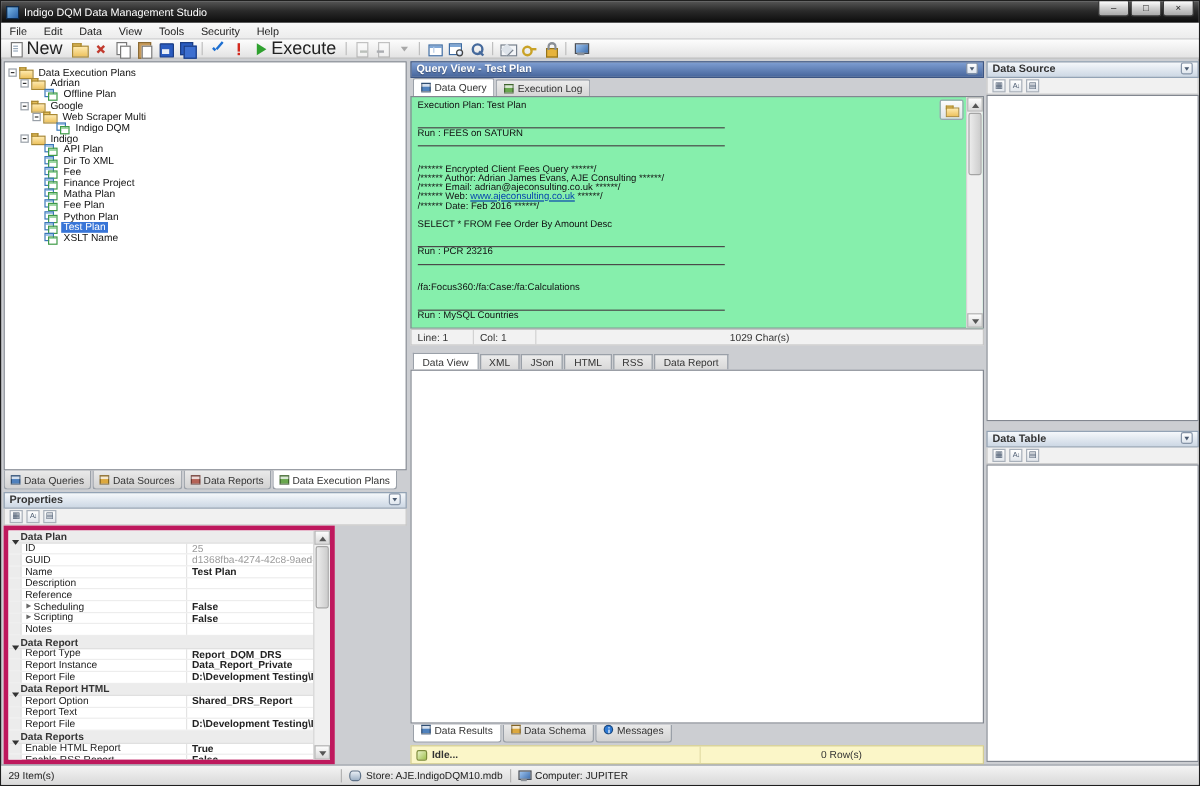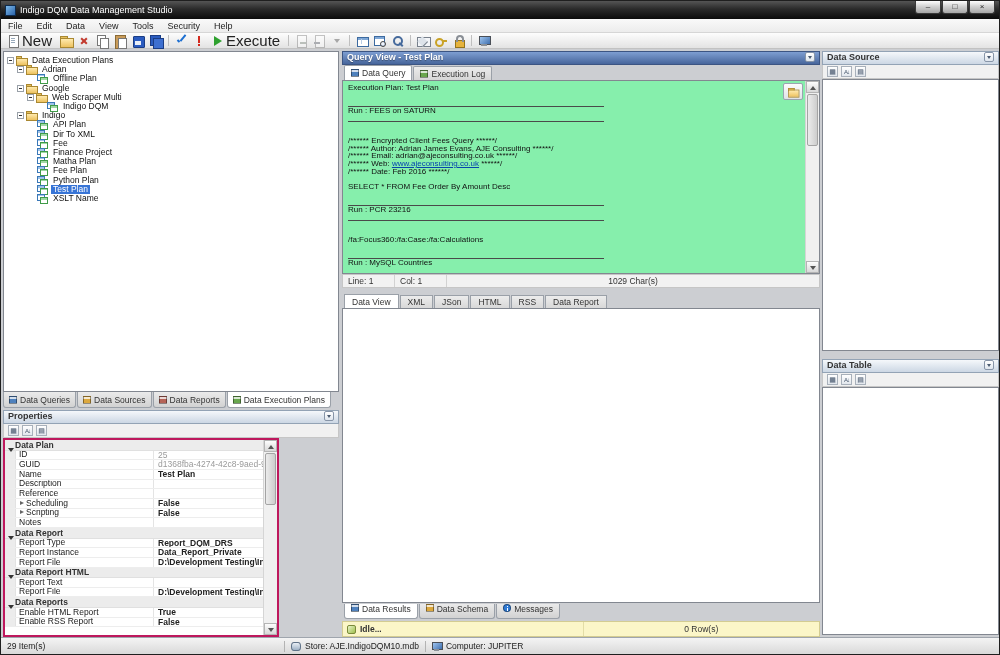--- a/index.html
+++ b/index.html
@@ -112,21 +112,21 @@
   .tic-messages::before{content:"";position:absolute;left:3px;top:1px;width:1px;height:1px;background:#fff}
   .tic-messages::after{content:"";position:absolute;left:3px;top:3px;width:1px;height:3px;background:#fff}
 
   
   .mini-toolbar{position:absolute;display:flex;align-items:center;gap:3px;background:#f1f1f1;border:1px solid #c6c6c6;border-top:none;padding:0 4px}
   #props-toolbar{left:2px;top:423px;width:336px;height:14px}
   .mt-ic{width:11px;height:11px;border:1px solid #a8b0ba;background:linear-gradient(#fff,#e2e7ed);position:relative;font-size:7px;line-height:10px;text-align:center;color:#44546a}
   .mt-categorized::before{content:"▦"}
   .mt-sort-az::before{content:"A↓";font-size:6px;letter-spacing:-1px}
   .mt-box::before{content:"▤"}
-  .prop-grid{position:absolute;left:2px;top:437px;width:276px;height:199px;background:#fff;border:2px solid #be185d;font-size:8.5px;overflow:hidden}
+  .prop-grid{position:absolute;left:2px;top:437px;width:276px;height:199px;background:#fff;border:4px solid #be185d;font-size:8.5px;overflow:hidden}
   .prop-rows{position:absolute;left:0;top:0;right:14px;bottom:0;overflow:hidden}
   .pcat{display:flex;align-items:center;height:10.5px;background:#ececec;font-weight:bold;color:#333;border-bottom:1px solid #e0e0e0;white-space:nowrap}
   .pcat .tri{width:10px;text-align:center;flex:none;position:relative}
   .pcat .tri::before{content:"";position:absolute;left:3px;top:3px;border-top:4px solid #333;border-left:3px solid transparent;border-right:3px solid transparent}
   .prow{display:flex;height:9.7px;border-bottom:1px solid #ededed;line-height:9.4px;white-space:nowrap}
   .prow .gut{width:11px;background:#ececec;flex:none;border-right:1px solid #e2e2e2}
   .prow .nm{width:138px;flex:none;padding-left:3px;border-right:1px solid #e4e4e4;color:#222;display:flex;align-items:center;overflow:hidden}
   .exp-tri{margin-right:2px;position:relative;width:5px;height:5px;flex:none}
   .exp-tri::before{content:"";position:absolute;left:1px;top:0;border-left:4px solid #666;border-top:2.5px solid transparent;border-bottom:2.5px solid transparent}
   .prow .val{flex:1;padding-left:4px;color:#222;overflow:hidden}
@@ -511,20 +511,27 @@
         <div class="prow">
           <span class="gut"></span>
           <span class="nm">
             <span>Report File</span>
           </span>
           <span class="val bold">D:\Development Testing\Indigo DQM\Reports\</span>
         </div>
         <div class="pcat">
           <span class="tri"></span>
           <span>Data Report HTML</span>
+        </div>
+        <div class="prow">
+          <span class="gut"></span>
+          <span class="nm">
+            <span>Report Option</span>
+          </span>
+          <span class="val bold">Shared_DRS_Report</span>
         </div>
         <div class="prow">
           <span class="gut"></span>
           <span class="nm">
             <span>Report Text</span>
           </span>
           <span class="val"></span>
         </div>
         <div class="prow">
           <span class="gut"></span>

